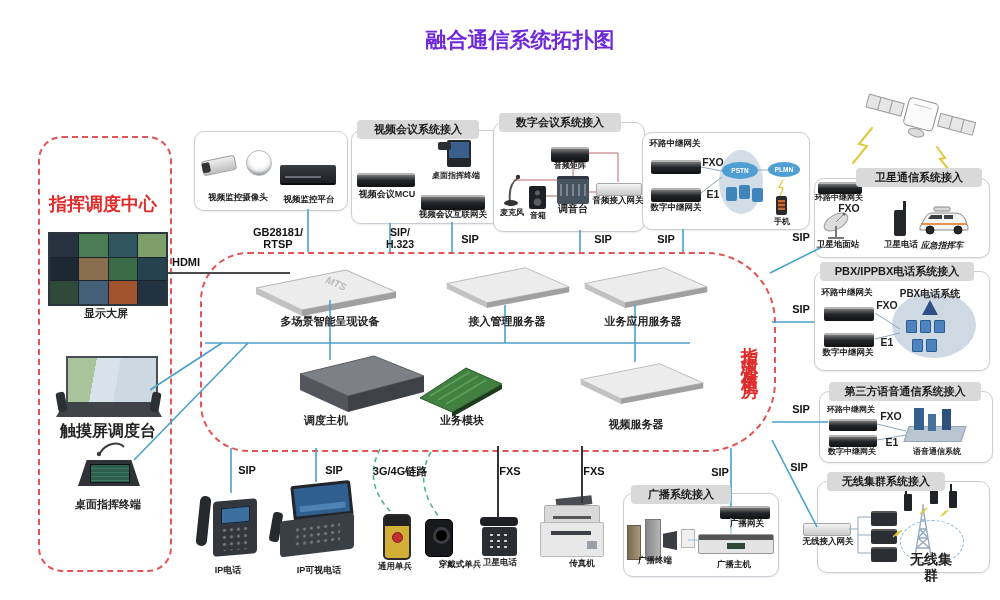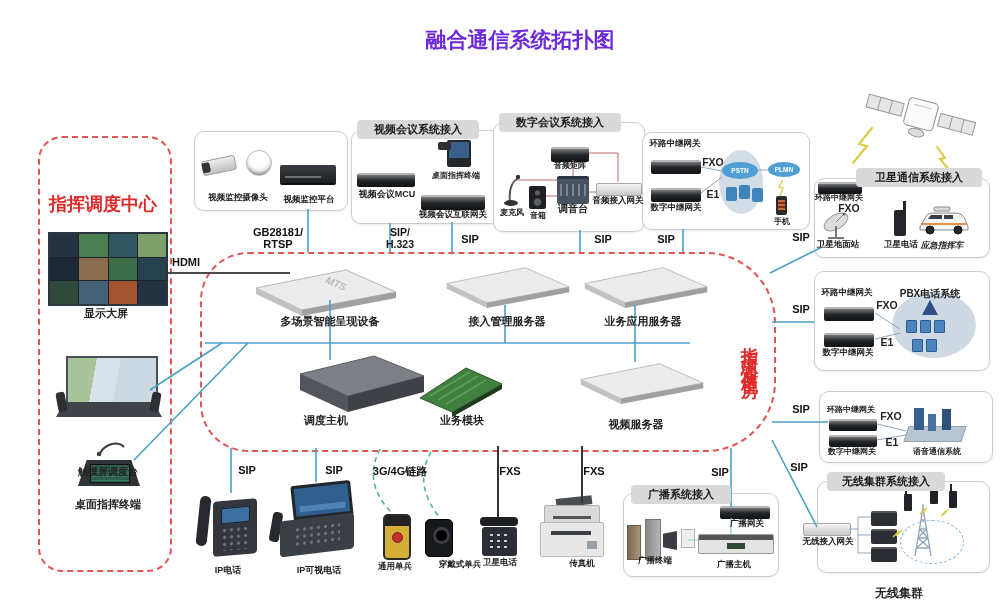--- a/index.html
+++ b/index.html
@@ -51,21 +51,21 @@
       <div style="background:#233240"></div>
   </div>
   <div class="lbl" style="left:60px;top:307px;width:92px;font-size:11px;">显示大屏</div>
 
   <div class="abs" style="left:66px;top:356px;width:88px;height:46px;border:2px solid #4a4f55;z-index:2;
        background:linear-gradient(100deg,#a9c49a 0 30%,#d7e2ea 30% 55%,#cdd9e2 55%);"></div>
   <div class="abs" style="left:56px;top:402px;width:106px;height:15px;background:#40444a;z-index:2;
        clip-path:polygon(8% 0,92% 0,100% 100%,0 100%);"></div>
   <div class="abs" style="left:57px;top:392px;width:9px;height:20px;background:#2c2f33;border-radius:3px;transform:rotate(-10deg);z-index:2;"></div>
   <div class="abs" style="left:151px;top:392px;width:9px;height:20px;background:#2c2f33;border-radius:3px;transform:rotate(10deg);z-index:2;"></div>
-  <div class="lbl" style="left:52px;top:422px;width:112px;font-size:10px;margin-top:44px;">触摸屏调度台</div>
+  <div class="lbl" style="left:52px;top:422px;width:112px;font-size:16px;">触摸屏调度台</div>
 
   <div class="abs" style="left:78px;top:460px;width:62px;height:26px;background:#2f3237;z-index:2;
        clip-path:polygon(14% 0,86% 0,100% 100%,0 100%);"></div>
   <div class="abs" style="left:90px;top:464px;width:38px;height:17px;border:1px solid #111;z-index:2;
        background:repeating-linear-gradient(#2e5f4e 0 3px,#3a7a60 3px 4px);"></div>
   <div class="lbl" style="left:56px;top:498px;width:104px;font-size:11px;">桌面指挥终端</div>
 
   <div class="dash-red" style="left:200px;top:252px;width:572px;height:196px;border-radius:48px 70px 70px 48px;"></div>
   <div class="lbl vert" style="left:729px;top:261px;width:30px;height:184px;font-size:17px;color:#e02b2b;">指挥中心通信机房</div>
 
@@ -205,36 +205,38 @@
     <path d="M2,21 L7,12 Q9,7 15,7 L37,7 Q44,7 47,13 L50,21 L50,24 L2,24 Z" fill="#f5f5f5" stroke="#8a8a8a"></path>
     <path d="M10,13 L13,9 H24 V13 Z" fill="#3a3f46"></path>
       <rect x="26" y="9" width="9" height="4" fill="#3a3f46"></rect>
     <rect x="3" y="17" width="46" height="2" fill="#e08030" opacity="0.85"></rect>
     <circle cx="12" cy="24" r="4" fill="#24262a" stroke="#111"></circle>
       <circle cx="40" cy="24" r="4" fill="#24262a" stroke="#111"></circle>
   </svg>
   <div class="lbl" style="left:916px;top:241px;width:52px;font-size:8.5px;font-style:italic;">应急指挥车</div>
 
   <div class="sys-box" style="left:814px;top:271px;width:174px;height:98px;"></div>
+  <div class="sys-hdr" style="left:820px;top:262px;width:154px;">PBX/IPPBX电话系统接入</div>
   <div class="lbl" style="left:818px;top:288px;width:58px;font-size:8.5px;">环路中继网关</div>
   <div class="gw" style="left:824px;top:307px;width:50px;height:12px;"></div>
   <div class="lbl" style="left:872px;top:299px;width:30px;font-size:10.5px;">FXO</div>
   <div class="gw" style="left:824px;top:333px;width:50px;height:12px;"></div>
   <div class="lbl" style="left:876px;top:336px;width:22px;font-size:10.5px;">E1</div>
   <div class="lbl" style="left:818px;top:348px;width:60px;font-size:8.5px;">数字中继网关</div>
   <div class="abs" style="left:892px;top:292px;width:84px;height:66px;background:#cfd9e4;border-radius:50%;z-index:1;"></div>
   <div class="lbl" style="left:892px;top:288px;width:76px;font-size:10px;">PBX电话系统</div>
   <div class="abs" style="left:922px;top:300px;width:0;height:0;border-left:8px solid transparent;border-right:8px solid transparent;border-bottom:15px solid #2f4f86;z-index:2;"></div>
   <div class="abs" style="left:906px;top:320px;width:9px;height:11px;background:#4d84bd;border:1px solid #2b5c8f;border-radius:1px;z-index:2;"></div>
   <div class="abs" style="left:920px;top:320px;width:9px;height:11px;background:#4d84bd;border:1px solid #2b5c8f;border-radius:1px;z-index:2;"></div>
   <div class="abs" style="left:934px;top:320px;width:9px;height:11px;background:#4d84bd;border:1px solid #2b5c8f;border-radius:1px;z-index:2;"></div>
   <div class="abs" style="left:912px;top:339px;width:9px;height:11px;background:#4d84bd;border:1px solid #2b5c8f;border-radius:1px;z-index:2;"></div>
   <div class="abs" style="left:926px;top:339px;width:9px;height:11px;background:#4d84bd;border:1px solid #2b5c8f;border-radius:1px;z-index:2;"></div>
 
   <div class="sys-box" style="left:819px;top:391px;width:172px;height:70px;"></div>
+  <div class="sys-hdr" style="left:829px;top:382px;width:152px;">第三方语音通信系统接入</div>
   <div class="lbl" style="left:822px;top:405px;width:58px;font-size:8px;">环路中继网关</div>
   <div class="gw" style="left:829px;top:419px;width:48px;height:10px;"></div>
   <div class="lbl" style="left:876px;top:410px;width:30px;font-size:10.5px;">FXO</div>
   <div class="gw" style="left:829px;top:435px;width:48px;height:10px;"></div>
   <div class="lbl" style="left:882px;top:436px;width:20px;font-size:10.5px;">E1</div>
   <div class="lbl" style="left:822px;top:447px;width:60px;font-size:8px;">数字中继网关</div>
   <div class="abs" style="left:906px;top:426px;width:56px;height:14px;background:#b9c6d2;border:1px solid #98a6b2;transform:skewX(-18deg);z-index:2;"></div>
   <div class="abs" style="left:914px;top:408px;width:10px;height:22px;background:#355f8c;z-index:2;"></div>
   <div class="abs" style="left:928px;top:414px;width:8px;height:17px;background:#48719b;z-index:2;"></div>
   <div class="abs" style="left:942px;top:409px;width:9px;height:21px;background:#2e507a;z-index:2;"></div>
@@ -244,21 +246,21 @@
   <div class="sys-hdr" style="left:827px;top:472px;width:118px;">无线集群系统接入</div>
   <div class="rack-light" style="left:803px;top:523px;width:46px;height:11px;"></div>
   <div class="lbl" style="left:799px;top:537px;width:58px;font-size:8.5px;">无线接入网关</div>
   <div class="abs" style="left:871px;top:511px;width:26px;height:13px;background:#2b2e33;border-top:2px solid #555;border-radius:2px;z-index:2;"></div>
   <div class="abs" style="left:871px;top:529px;width:26px;height:13px;background:#2b2e33;border-top:2px solid #555;border-radius:2px;z-index:2;"></div>
   <div class="abs" style="left:871px;top:547px;width:26px;height:13px;background:#2b2e33;border-top:2px solid #555;border-radius:2px;z-index:2;"></div>
   <svg class="icon" style="left:908px;top:504px;" width="30" height="54" viewBox="0 0 30 54">
     <path d="M7,52 L15,4 M23,52 L15,4 M8.5,44 H21.5 M10,34 H20 M11.5,25 H18.5 M12.8,16 H17.2 M8.5,44 L20,34 M21.5,44 L10,34 M10,34 L18.5,25 M20,34 L11.5,25 M15,4 V0" stroke="#95a9bd" stroke-width="1.4" fill="none"></path>
   </svg>
   <div class="abs" style="left:900px;top:520px;width:62px;height:42px;border:1.5px dashed #7fb0d6;border-radius:50%;z-index:1;"></div>
-  <div class="lbl" style="left:874px;top:551px;width:50px;font-size:12px;margin-top:36px;">无线集群</div>
+  <div class="lbl" style="left:906px;top:551px;width:50px;font-size:14px;">无线集群</div>
   <div class="abs" style="left:904px;top:494px;width:8px;height:17px;background:#1f2226;border-radius:1px;z-index:2;">
     <div style="position:absolute;left:1px;top:-7px;width:2px;height:7px;background:#1f2226;"></div>
     </div>
   <div class="abs" style="left:930px;top:487px;width:8px;height:17px;background:#1f2226;border-radius:1px;z-index:2;">
     <div style="position:absolute;left:1px;top:-7px;width:2px;height:7px;background:#1f2226;"></div>
     </div>
   <div class="abs" style="left:949px;top:491px;width:8px;height:17px;background:#1f2226;border-radius:1px;z-index:2;">
     <div style="position:absolute;left:1px;top:-7px;width:2px;height:7px;background:#1f2226;"></div>
     </div>
 

